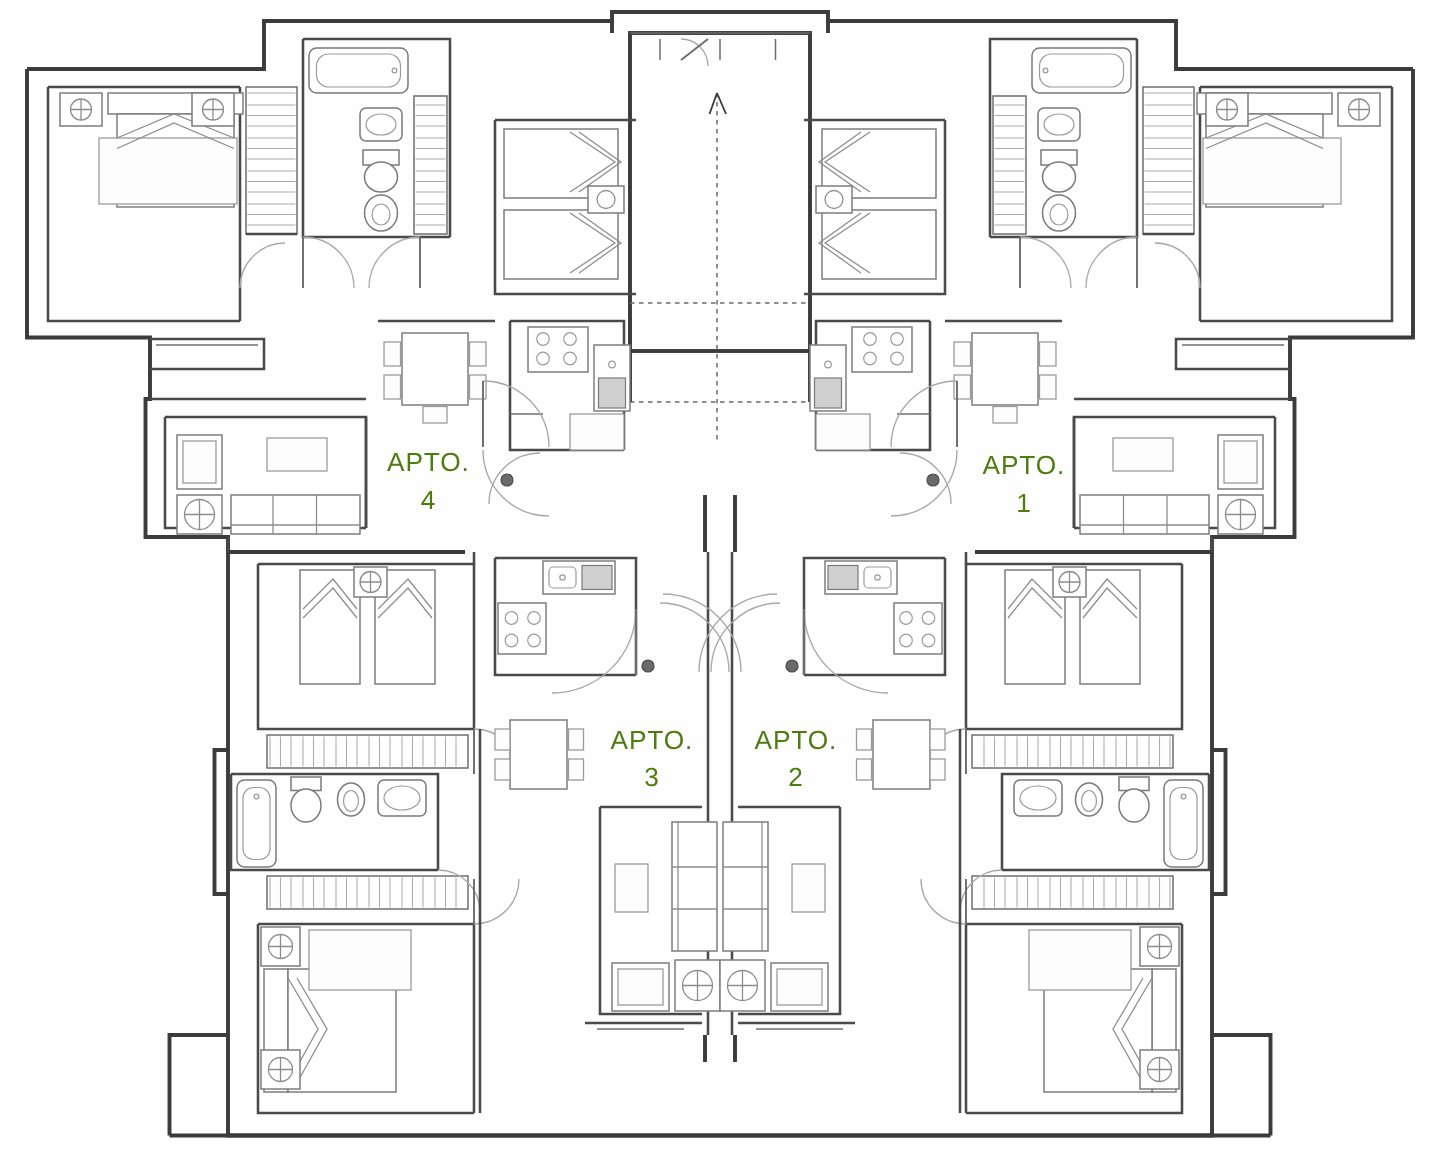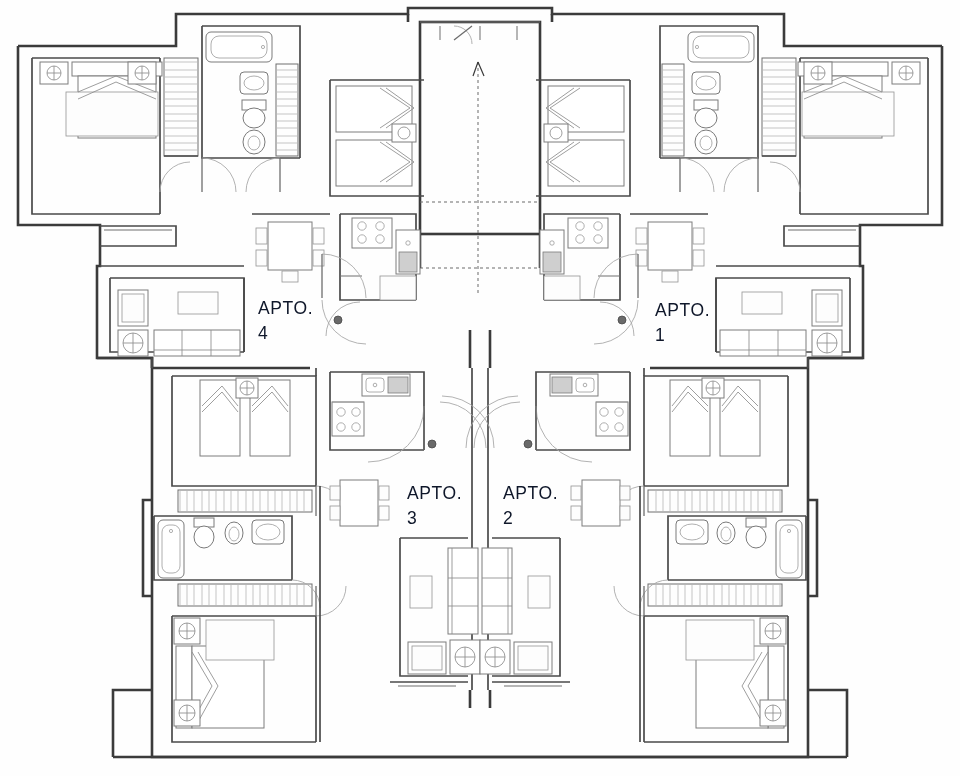--- a/index.html
+++ b/index.html
@@ -39,21 +39,22 @@
   .dash        { fill: none; stroke: #6b6b6b; stroke-width: 1.0; stroke-dasharray: 3 3; }
   .dark-fill   { fill: #6a6a6a; stroke: #4a4a4a; stroke-width: 0.8; }
   .grey-fill   { fill: #cfcfcf; stroke: #7a7a7a; stroke-width: 0.8; }
   .arrow       { fill: none; stroke: #3a3a3a; stroke-width: 1.2; }
 
   .apto-label {
     position: absolute;
     font-family: "Liberation Sans", sans-serif;
     font-size: 17.5px;
     letter-spacing: 0.6px;
-    color: #0f172a;
+    color: #4d7c0f;
+    text-align: center;
     line-height: 1.45;
     white-space: nowrap;
     user-select: none;
   }
   .apto-label .apto-word { display: block; }
   .apto-label .apto-num  { display: block; font-size: 17.5px; }
 </style>
 </head>
 <body>
 

